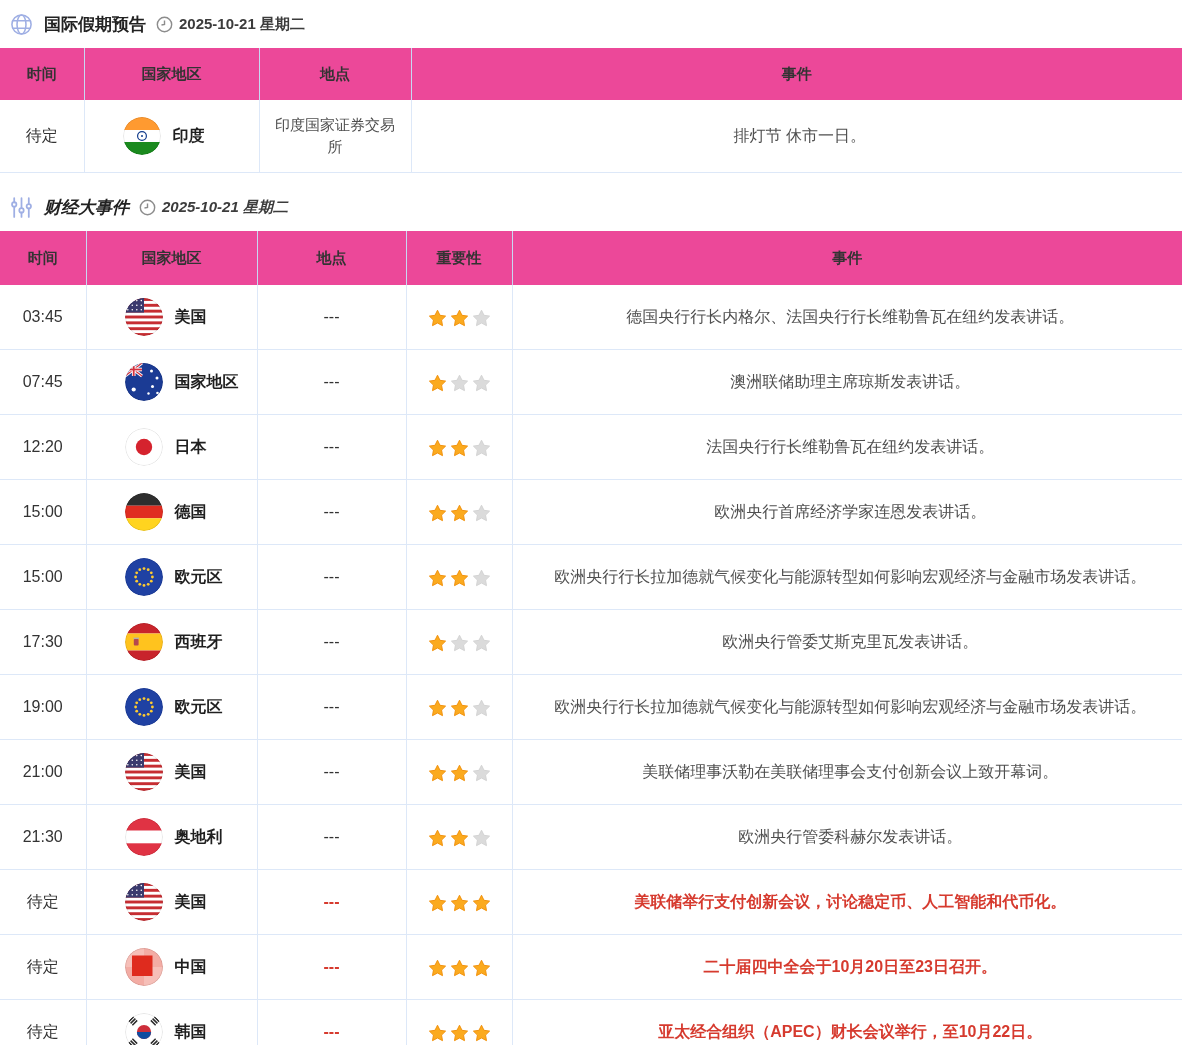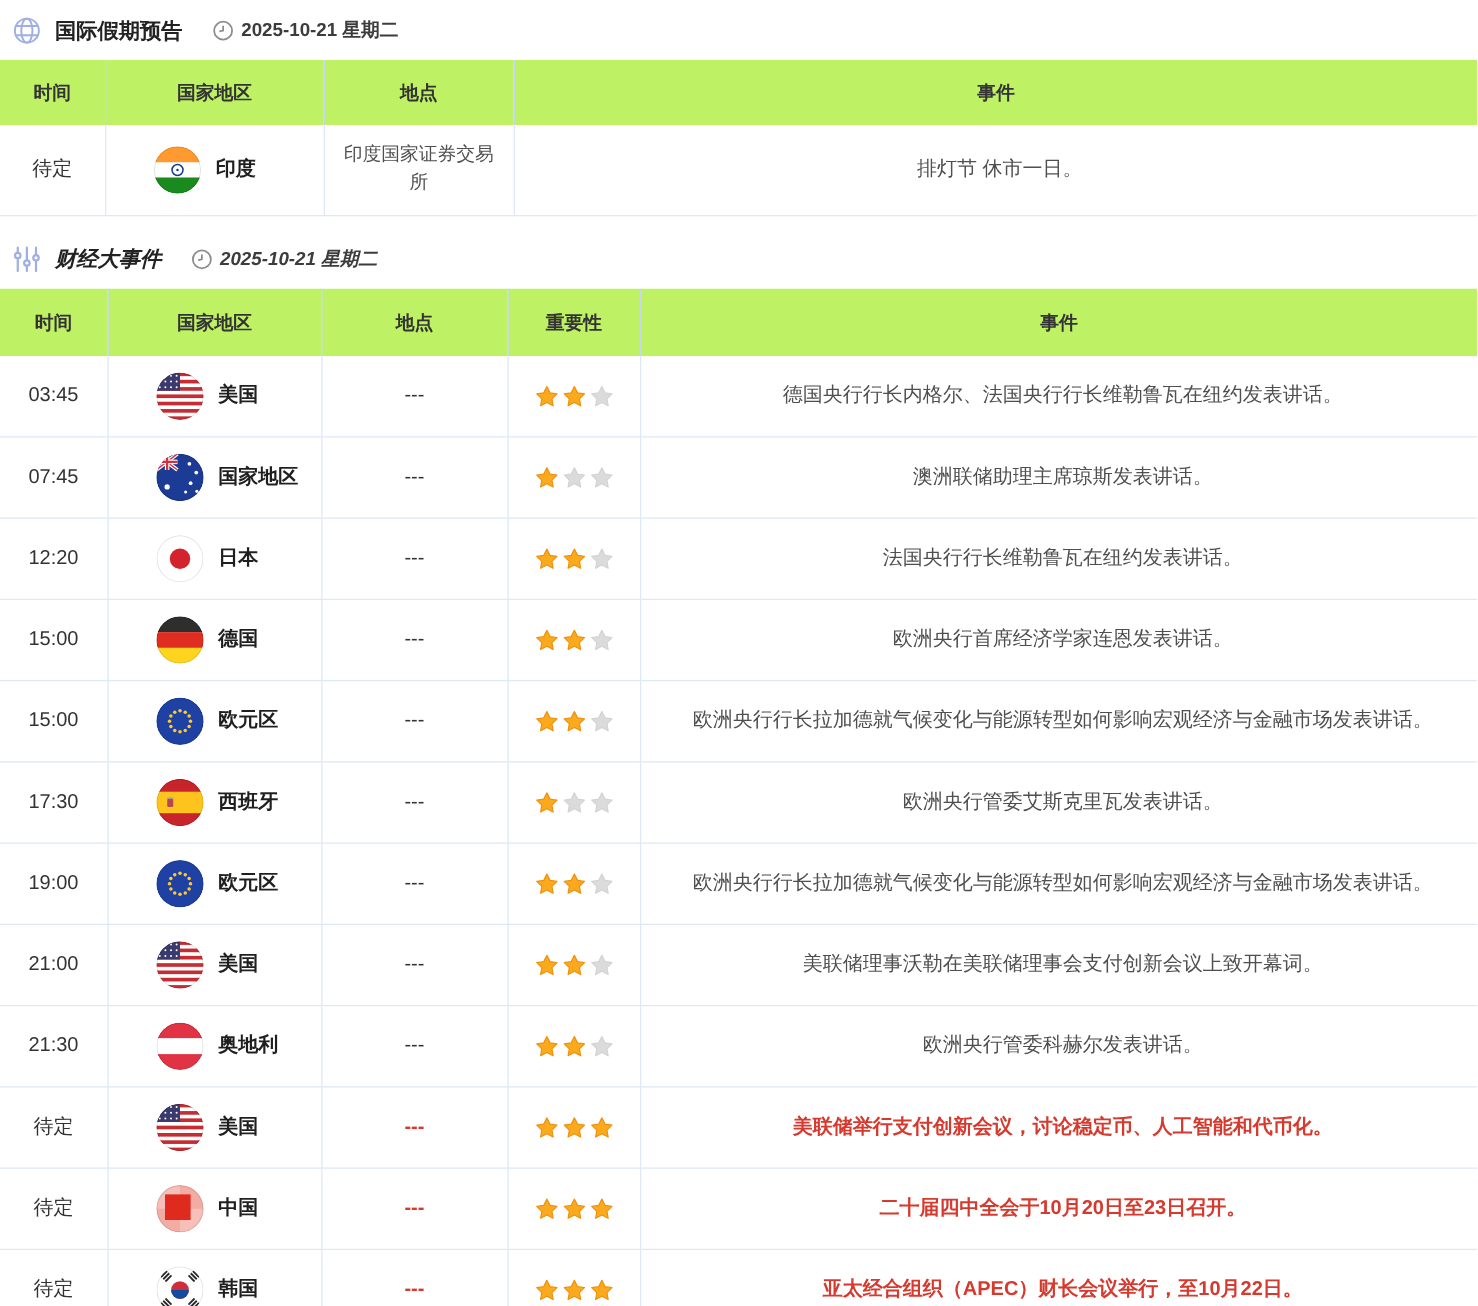--- a/index.html
+++ b/index.html
@@ -4,46 +4,46 @@
 <style>
   html,body{margin:0;padding:0;background:#fff;}
   .page{
     width:1182px;min-height:1045px;position:relative;overflow:hidden;
     font-family:"Liberation Sans","DejaVu Sans",sans-serif;color:#333;
     background:#fff;
   }
   
   .sec-head{display:flex;align-items:center;height:48px;padding-left:8px;}
   .sec-head .sec-icon{width:26px;height:26px;display:flex;align-items:center;justify-content:center;margin-right:10px;flex:0 0 auto;}
-  .sec-title{font-size:17px;font-weight:bold;color:#222;margin:0 24px 0 0;}
+  .sec-title{font-size:17px;font-weight:bold;color:#222;margin:0 10px 0 0;}
   .date-wrap{display:flex;align-items:center;}
   .clock-icon{width:17px;height:17px;margin-right:6px;display:flex;align-items:center;}
   .date-text{font-size:15px;font-weight:bold;color:#3c3c3c;}
   .sec2{margin-top:10px;font-style:italic;}
   
   table{border-collapse:collapse;table-layout:fixed;width:1182px;}
   thead th{
-    background:#bef264;font-size:15px;font-weight:bold;color:#333;
+    background:#ec4899;font-size:15px;font-weight:bold;color:#333;
     border-right:1px solid #c7d7f2;text-align:center;
   }
   thead th:last-child{border-right:none;}
   .t1 thead th{height:50px;}
   .t2 thead th{height:52px;}
   tbody td{
     background:#fff;border-right:1px solid #dde8f8;border-bottom:1px solid #dde8f8;
     text-align:center;vertical-align:middle;font-size:16px;color:#333;
     padding:13px 0;line-height:24px;
   }
   tbody td:last-child{border-right:none;}
   .c-country .cwrap{display:flex;align-items:center;justify-content:flex-start;padding-left:28px;margin-left:10px;}
   .flag{width:38px;height:38px;flex:0 0 auto;display:flex;border-radius:50%;}
   .flagsvg{display:block;border-radius:50%;}
   .cname{font-size:16px;font-weight:bold;color:#1f1f1f;margin-left:12px;white-space:nowrap;}
   .c-event{text-align:center;padding:13px 24px 13px 30px;color:#4f4f4f;}
-  .t1 .c-loc{font-size:15px;color:#4f4f4f;line-height:22px;padding:14px 10px;font-family:Liberation Mono, monospace;}
+  .t1 .c-loc{font-size:15px;color:#4f4f4f;line-height:22px;padding:14px 10px;}
   .t1 tbody td{padding-top:14px;padding-bottom:14px;}
   .c-stars{white-space:nowrap;}
   .c-stars svg{vertical-align:middle;margin:0 1.5px;}
   .hl{color:#D63A2E !important;font-weight:bold;}
 </style>
 </head>
 <body>
 
 <div class="page">
 

